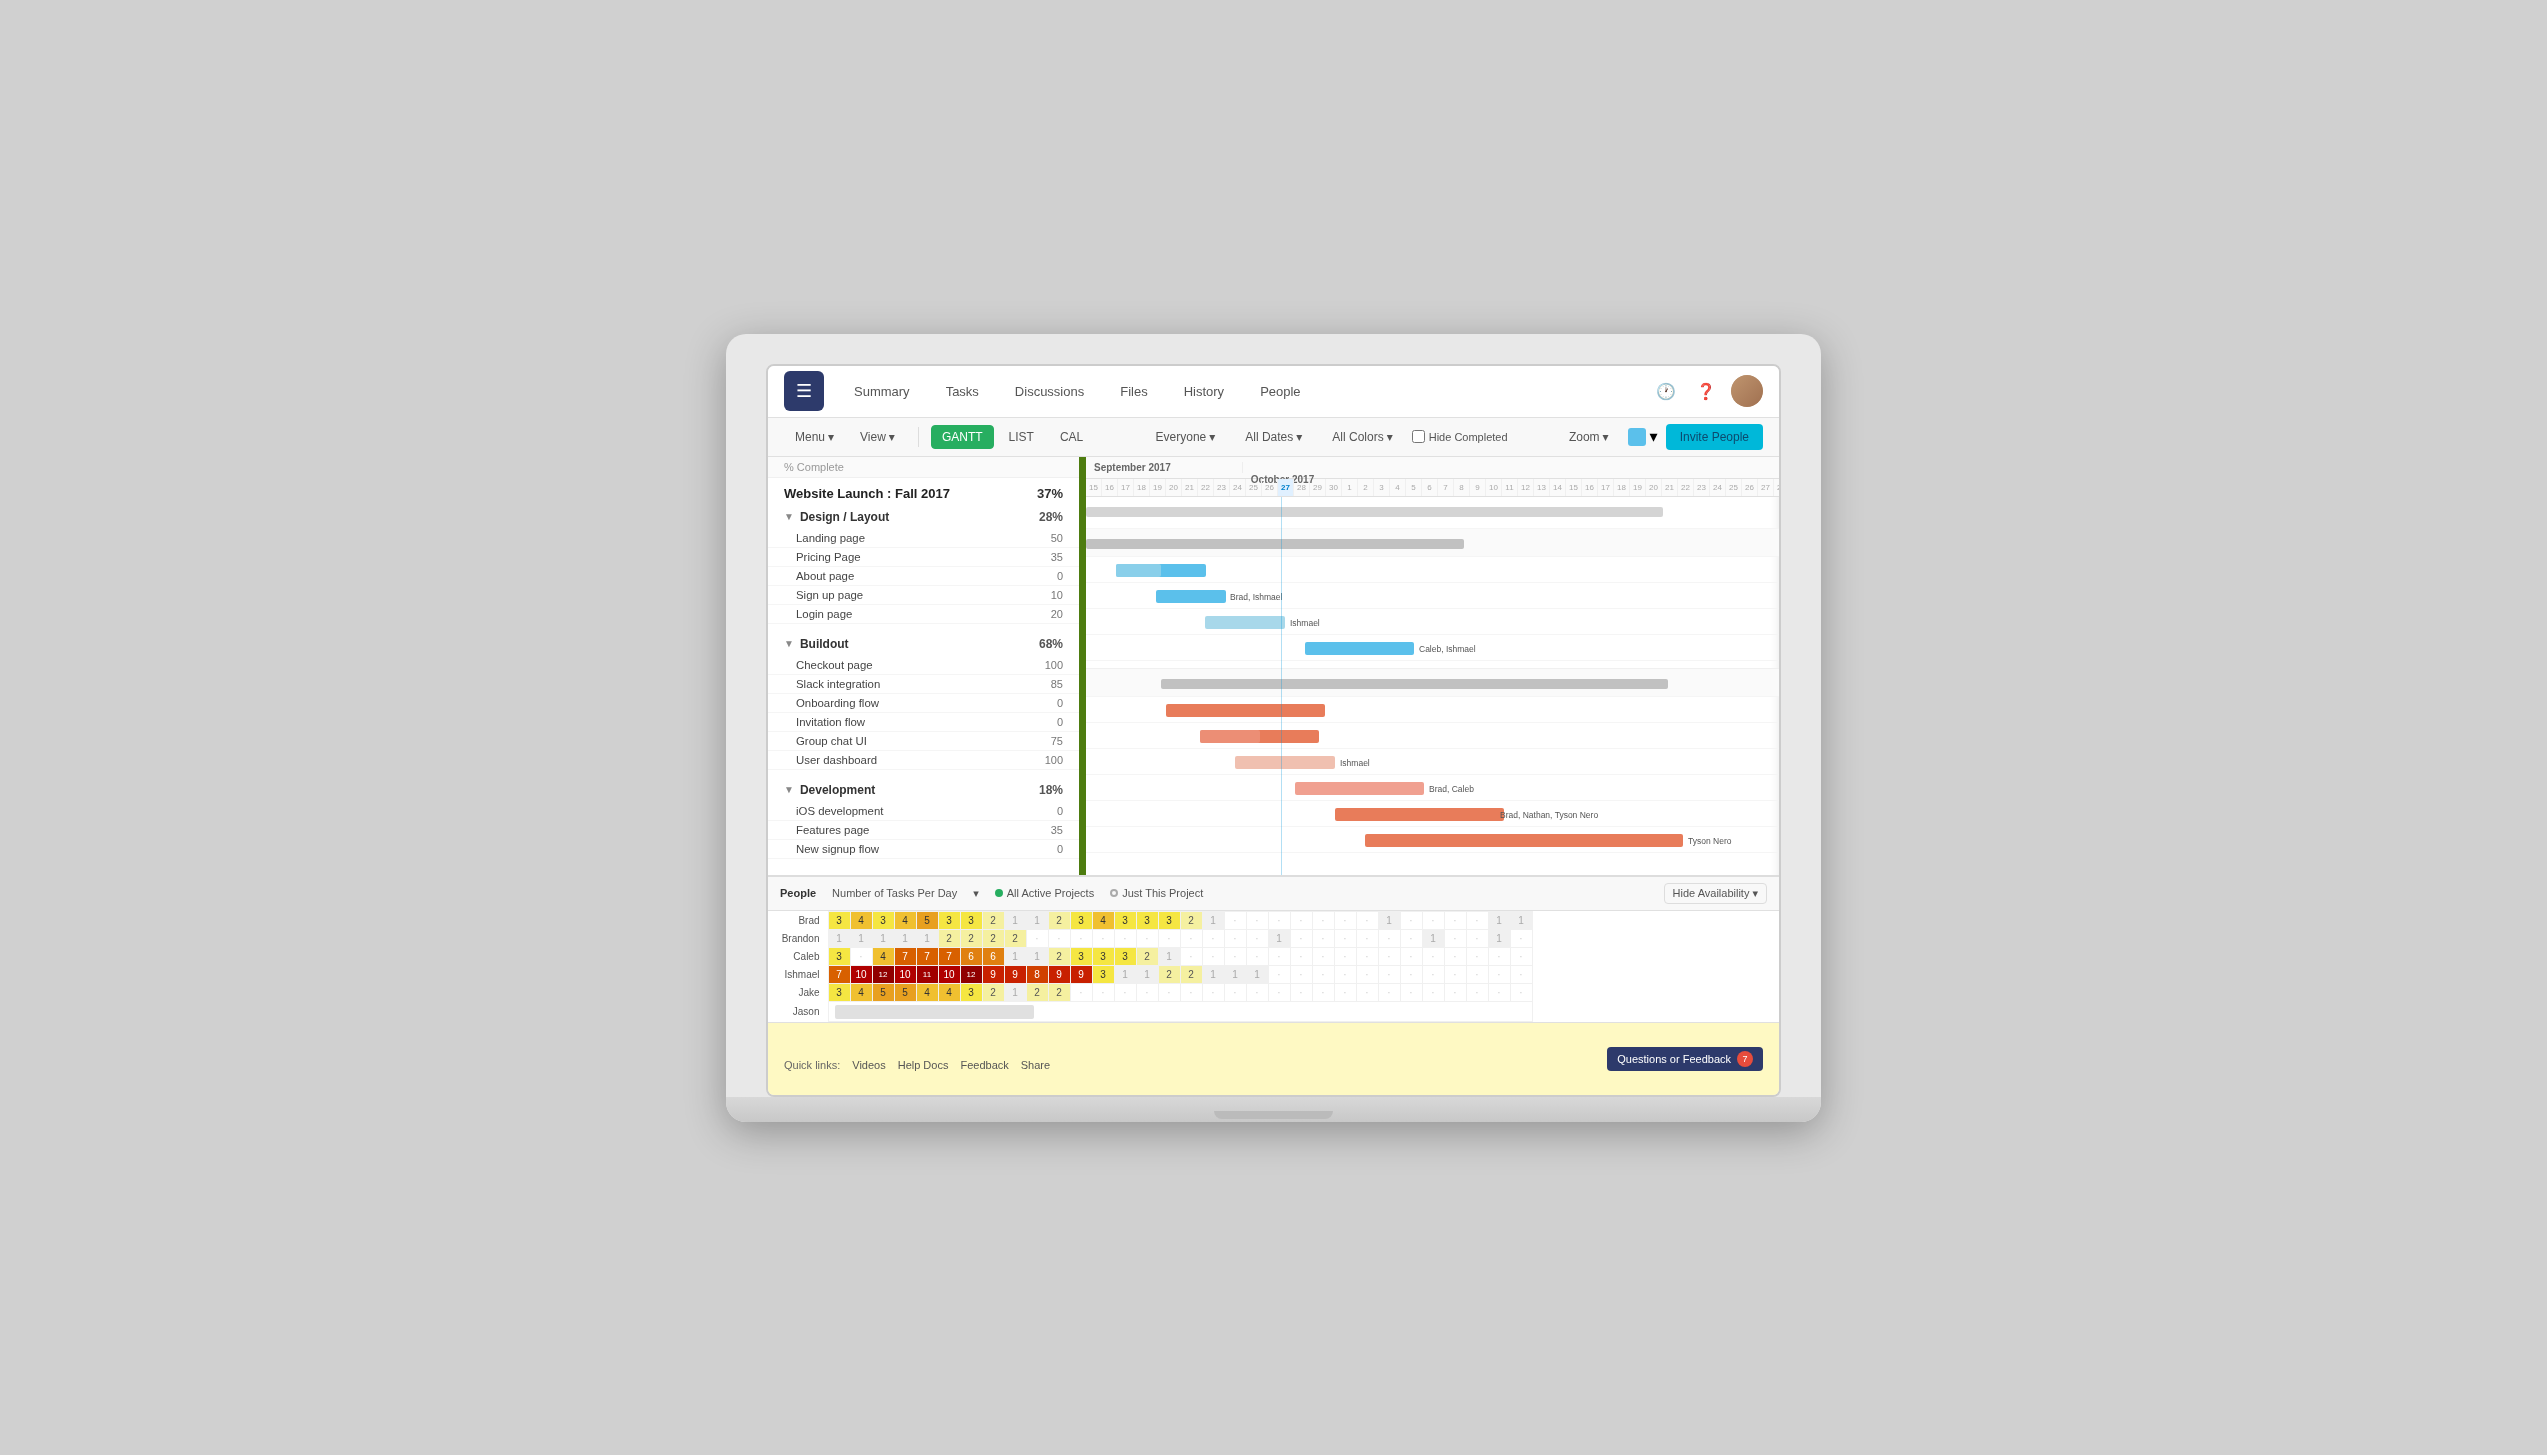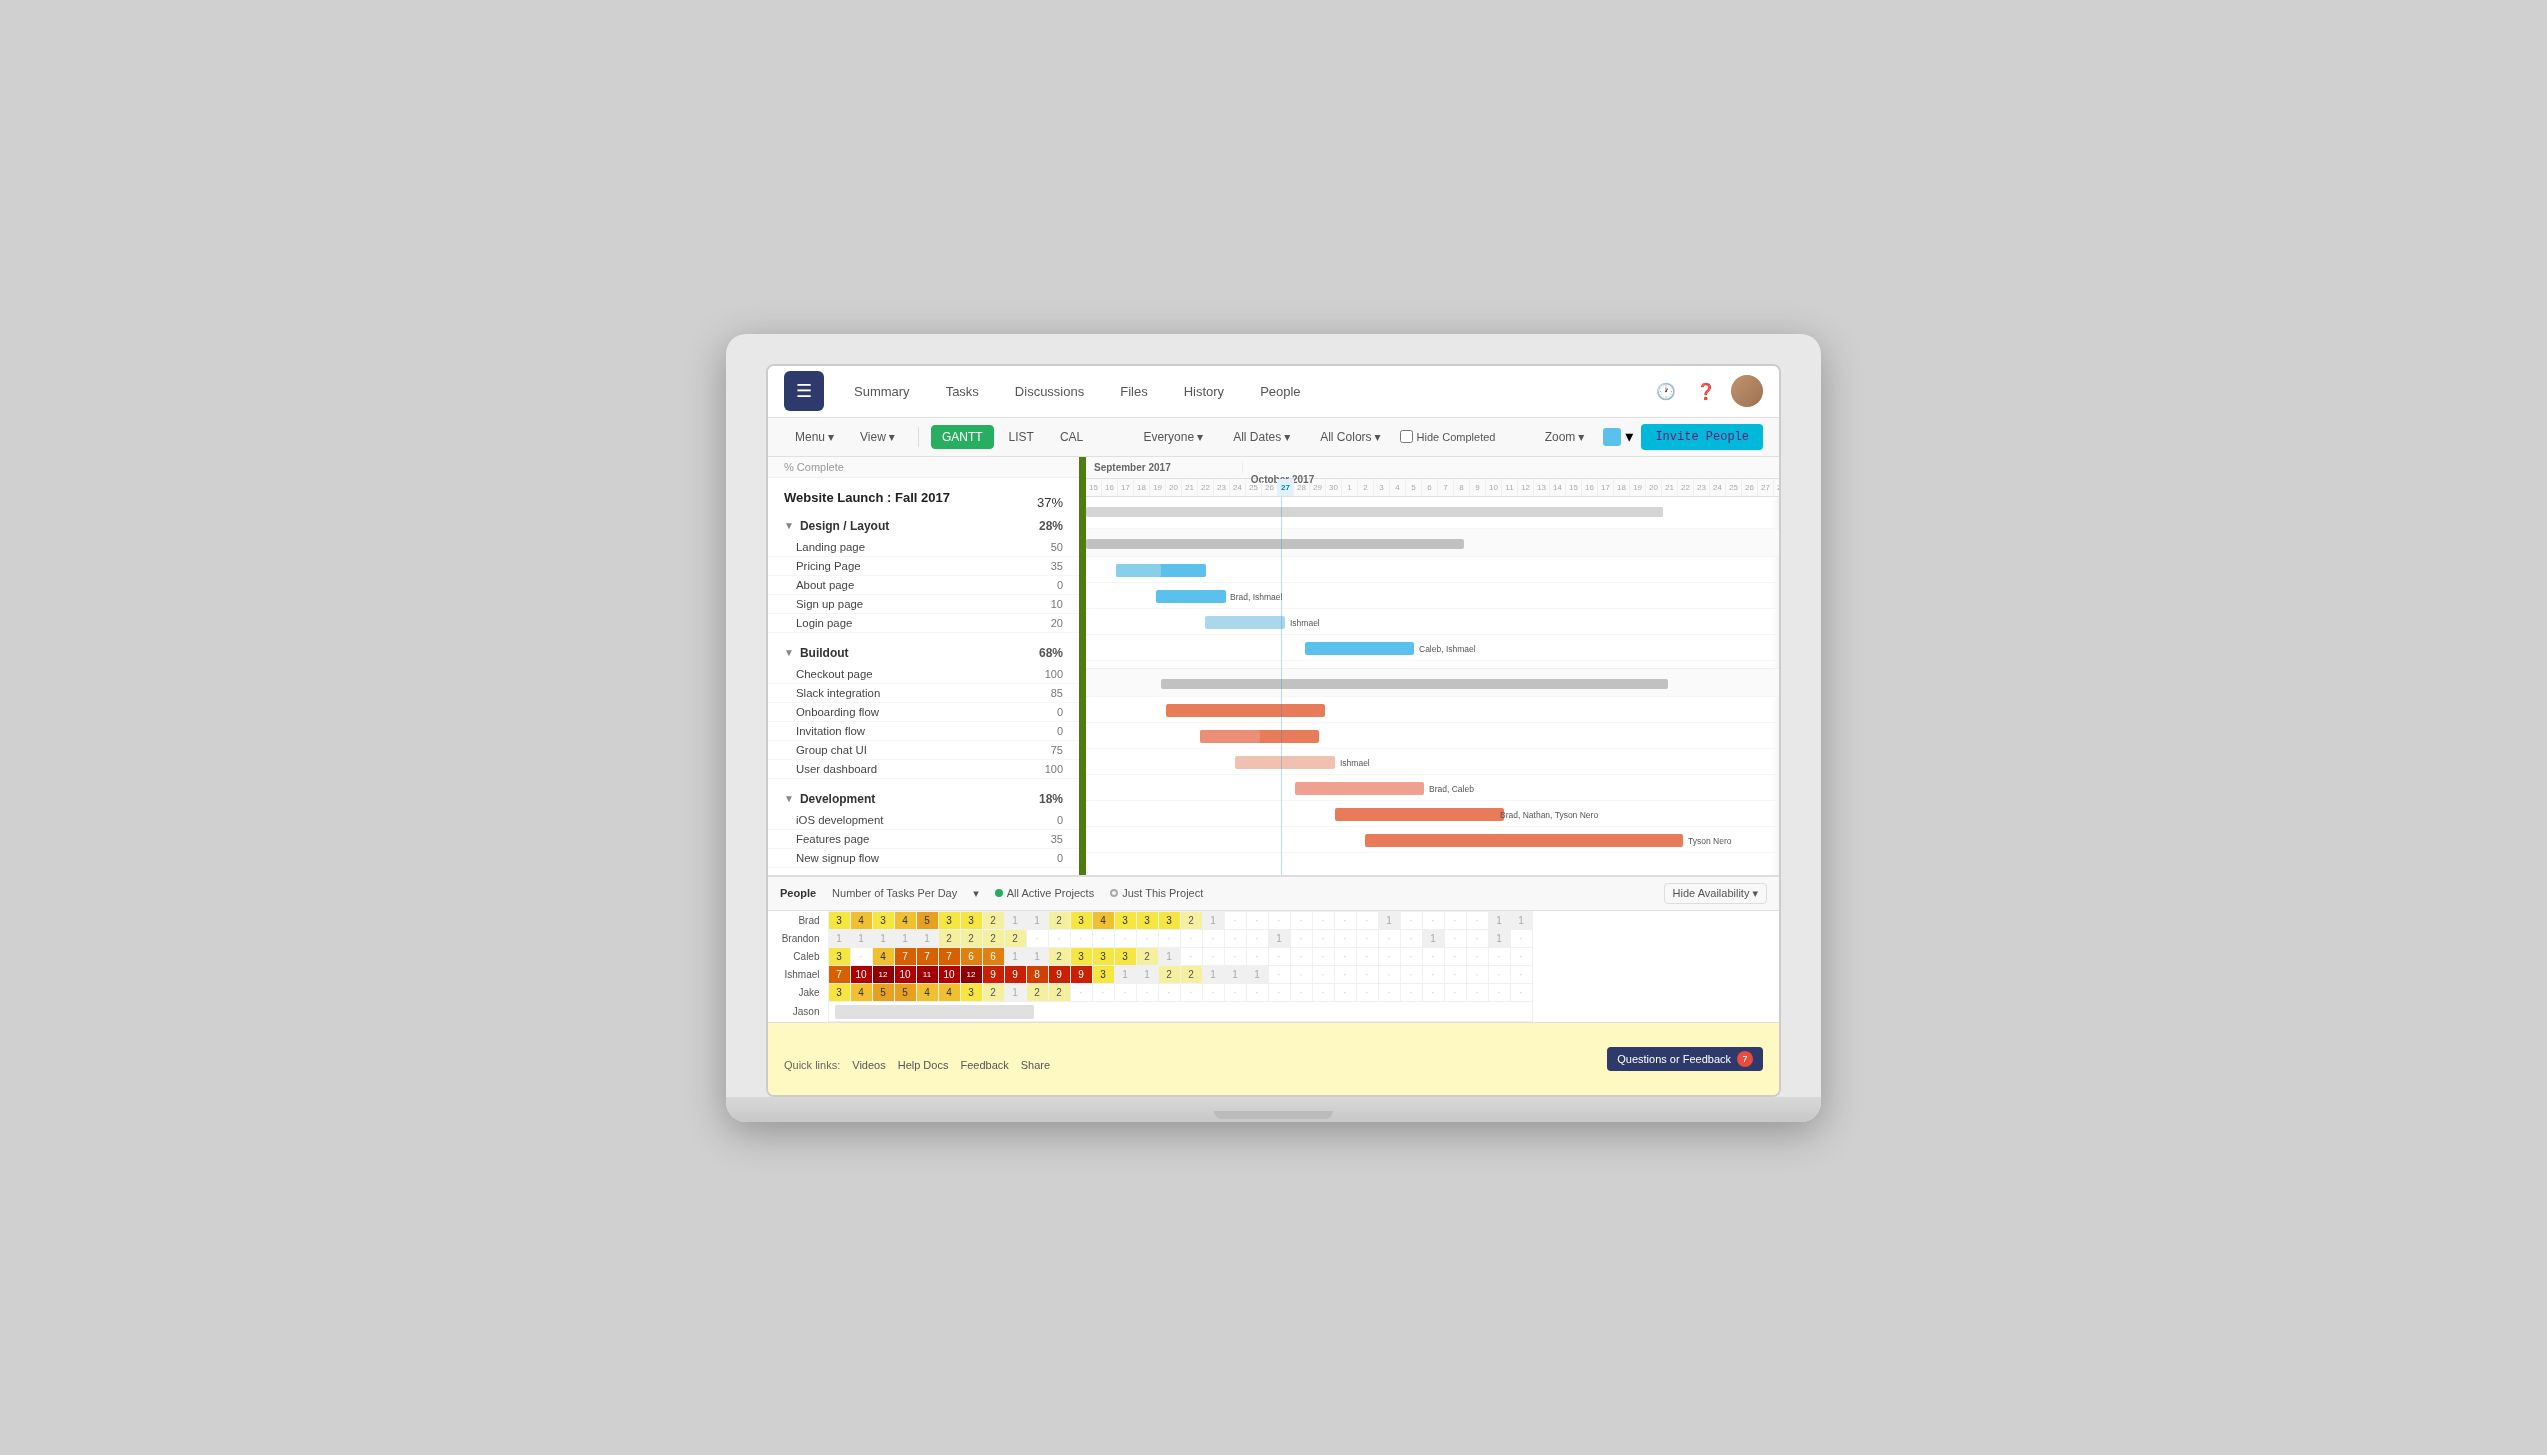--- a/index.html
+++ b/index.html
@@ -137,28 +137,27 @@
     }
     .tb-divider {
       width: 1px;
       height: 20px;
       background: #ddd;
       margin: 0 4px;
     }
     .tb-spacer { flex: 1; }
     .invite-btn {
       background: #00b8d9;
-      color: #701a75;
+      color: #0c4a6e;
       border: none;
       border-radius: 4px;
       padding: 6px 14px;
       font-size: 12px;
       cursor: pointer;
       font-weight: 500;
-      font-family: Liberation Mono, monospace;
     }
 
     
     .main-content {
       display: flex;
       height: 418px;
       overflow: hidden;
     }
     .task-list {
       width: 318px;
@@ -188,23 +187,22 @@
       display: flex;
       align-items: center;
       padding: 8px 16px 4px 16px;
       font-weight: 700;
       font-size: 13px;
       color: #222;
     }
     .project-pct {
       margin-left: auto;
       font-size: 13px;
-      font-weight: 400;
+      font-weight: 700;
       color: #333;
-      margin-top: 9px;
     }
 
     .group-row {
       display: flex;
       align-items: center;
       padding: 5px 16px;
       font-size: 12px;
       font-weight: 600;
       color: #333;
       cursor: pointer;

